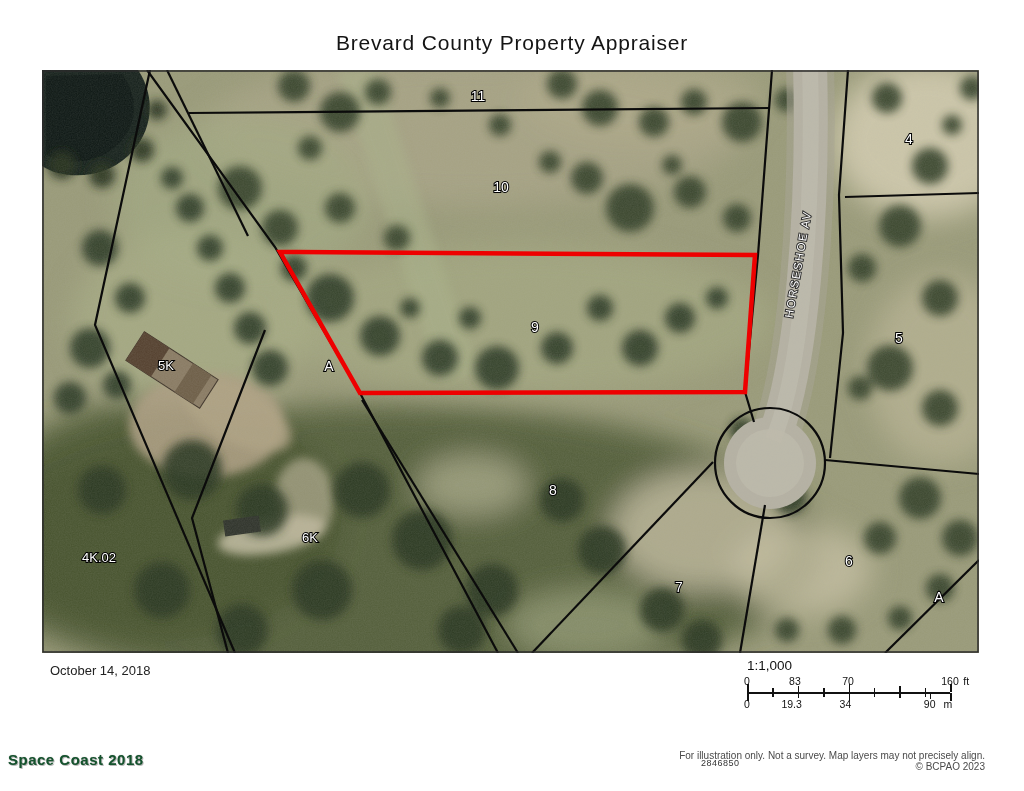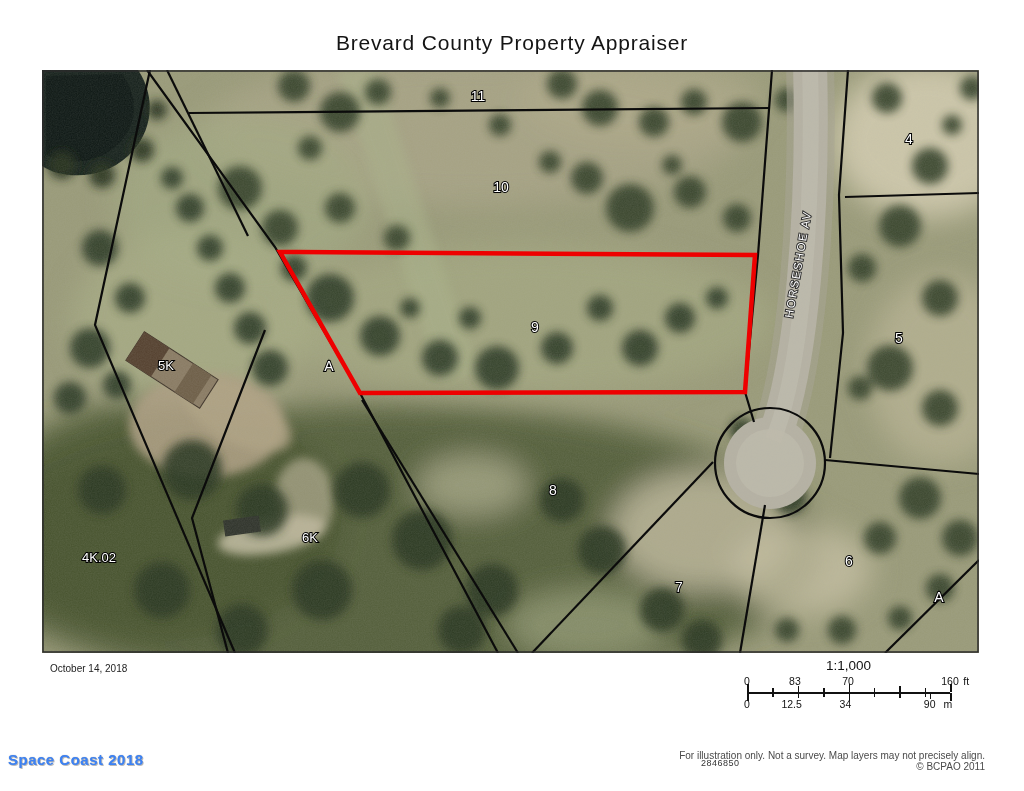--- a/index.html
+++ b/index.html
@@ -1,33 +1,33 @@
 <!DOCTYPE html>
 <html><head>
 <meta charset="utf-8">
 <style>
   html,body{margin:0;padding:0;background:#fff;}
   body{width:1024px;height:791px;position:relative;overflow:hidden;
        font-family:"Liberation Sans", sans-serif;color:#111;}
   .page-title{position:absolute;top:31px;left:0;width:1024px;text-align:center;
       font-size:21px;letter-spacing:.8px;color:#141414;}
   .map-wrap{position:absolute;left:42px;top:70px;width:937px;height:583px;}
-  .date-label{position:absolute;left:50px;top:663px;font-size:10px;color:#222;}
+  .date-label{position:absolute;left:50px;top:663px;font-size:13px;color:#222;}
   
   .scale{position:absolute;left:747px;top:658px;width:203px;height:60px;font-size:10.5px;color:#111;}
-  .scale .ratio{position:absolute;top:0;left:0;width:100%;text-align:center;font-size:13.5px;}
+  .scale .ratio{position:absolute;top:0;left:0;width:100%;text-align:left;font-size:13.5px;}
   .scale .lab{position:absolute;transform:translateX(-50%);white-space:nowrap;}
   .scale .row-ft{position:absolute;top:17px;left:0;width:100%;height:12px;}
   .scale .row-m{position:absolute;top:40px;left:0;width:100%;height:12px;}
   .scale .bar{position:absolute;top:34px;left:0;width:100%;height:1px;}
   .scale .bline{position:absolute;left:0;right:0;top:0;height:1.5px;background:#111;}
   .scale .tk{position:absolute;width:1.5px;background:#111;}
   .map-number{position:absolute;left:701px;top:717px;font-size:9px;letter-spacing:.5px;color:#333;margin-top:41px;}
   .watermark{position:absolute;left:8px;top:751px;font-size:15px;font-weight:bold;
-      color:#3b82f6;text-shadow:0 0 1px #9a9a9a,1px 1px 0 #bdbdbd;letter-spacing:.5px;}
+      color:#14532d;text-shadow:0 0 1px #9a9a9a,1px 1px 0 #bdbdbd;letter-spacing:.5px;}
   .disclaimer{position:absolute;right:39px;top:751px;text-align:right;font-size:10px;
       line-height:10.5px;color:#4a4a4a;}
   svg text{font-family:"Liberation Sans", sans-serif;}
   .plbl{font-size:14px;fill:#fff;stroke:#000;stroke-width:2px;paint-order:stroke;
         text-anchor:middle;}
   .plbl-sm{font-size:13px;}
   .rlbl{font-size:11.5px;letter-spacing:1.5px;fill:#fff;stroke:#2e2e2e;stroke-width:2px;
         paint-order:stroke;text-anchor:middle;}
   .pline{fill:none;stroke:#0b0b0b;stroke-width:2.2;}
 </style>
@@ -270,27 +270,27 @@
     <i class="tk" style="left:12.5%;top:1px;height:4px"></i>
     <i class="tk" style="left:25%;top:1px;height:5px"></i>
     <i class="tk" style="left:37.5%;top:1px;height:4px"></i>
     <i class="tk" style="left:62.5%;top:1px;height:4px"></i>
     <i class="tk" style="left:75%;top:1px;height:5px"></i>
     <i class="tk" style="left:87.5%;top:1px;height:4px"></i>
     <i class="tk" style="left:90%;top:1px;height:6px"></i>
   </div>
   <div class="row-m">
     <span class="lab" style="left:0%">0</span>
-    <span class="lab" style="left:22%">12.5</span>
+    <span class="lab" style="left:22%">19.3</span>
     <span class="lab" style="left:48.5%">34</span>
     <span class="lab" style="left:90%">90</span>
     <span class="lab" style="left:99%">m</span>
   </div>
 </div>
 
 <div class="map-number">2846850</div>
 
 <div class="watermark">Space Coast 2018</div>
 
 <div class="disclaimer">
   <div>For illustration only. Not a survey. Map layers may not precisely align.</div>
-  <div>© BCPAO 2011</div>
+  <div>© BCPAO 2023</div>
 </div>
 
 </body></html>

